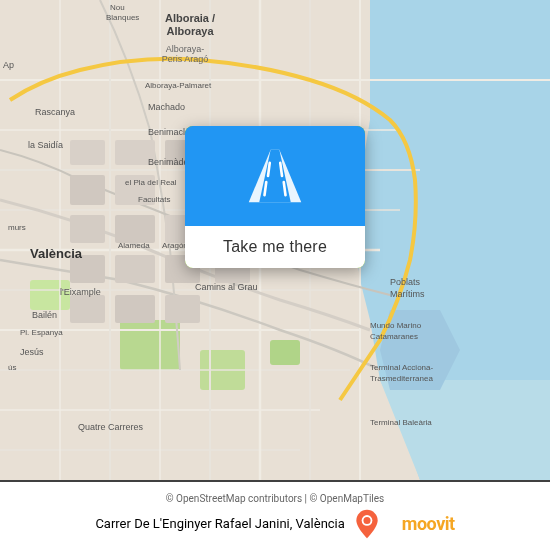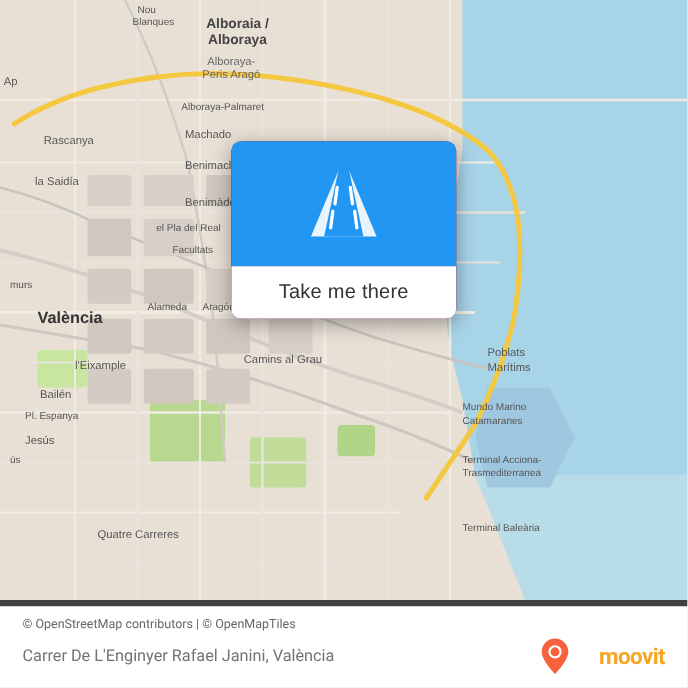--- a/index.html
+++ b/index.html
@@ -23,24 +23,24 @@
     .map-svg {
       position: absolute;
       top: 0; left: 0;
       width: 100%;
       height: 100%;
     }
 
     
     #popup-card {
       position: absolute;
-      top: 113px;
+      top: 126px;
       left: 185px;
       width: 180px;
-      background: #701a75;
+      background: #84cc16;
       border-radius: 8px;
       box-shadow: 0 4px 16px rgba(0,0,0,0.35);
       overflow: hidden;
       z-index: 10;
     }
 
     #popup-icon-area {
       background: #2196F3;
       height: 100px;
       display: flex;
@@ -69,21 +69,22 @@
 
     
     #bottom-bar {
       width: 550px;
       height: 70px;
       background: white;
       display: flex;
       flex-direction: column;
       justify-content: center;
       padding: 4px 18px;
-      border-top: 5px solid #404040;
+      border-top: 2px solid #404040;
+      align-items: center;
     }
 
     #attribution {
       font-size: 10px;
       color: #666;
       margin-bottom: 4px;
     }
 
     #location-row {
       display: flex;
@@ -105,21 +106,21 @@
 
     #moovit-text {
       font-size: 18px;
       font-weight: 700;
       color: #f5a623;
       letter-spacing: -0.5px;
     }
 
     #location-name {
       font-size: 13px;
-      color: #737373;
+      color: #000000;
       font-weight: 400;
       flex: 1;
     }
   </style>
 </head>
 <body>
 
 <div id="map-container">
 
   <svg class="map-svg" viewBox="0 0 550 480" xmlns="http://www.w3.org/2000/svg">

